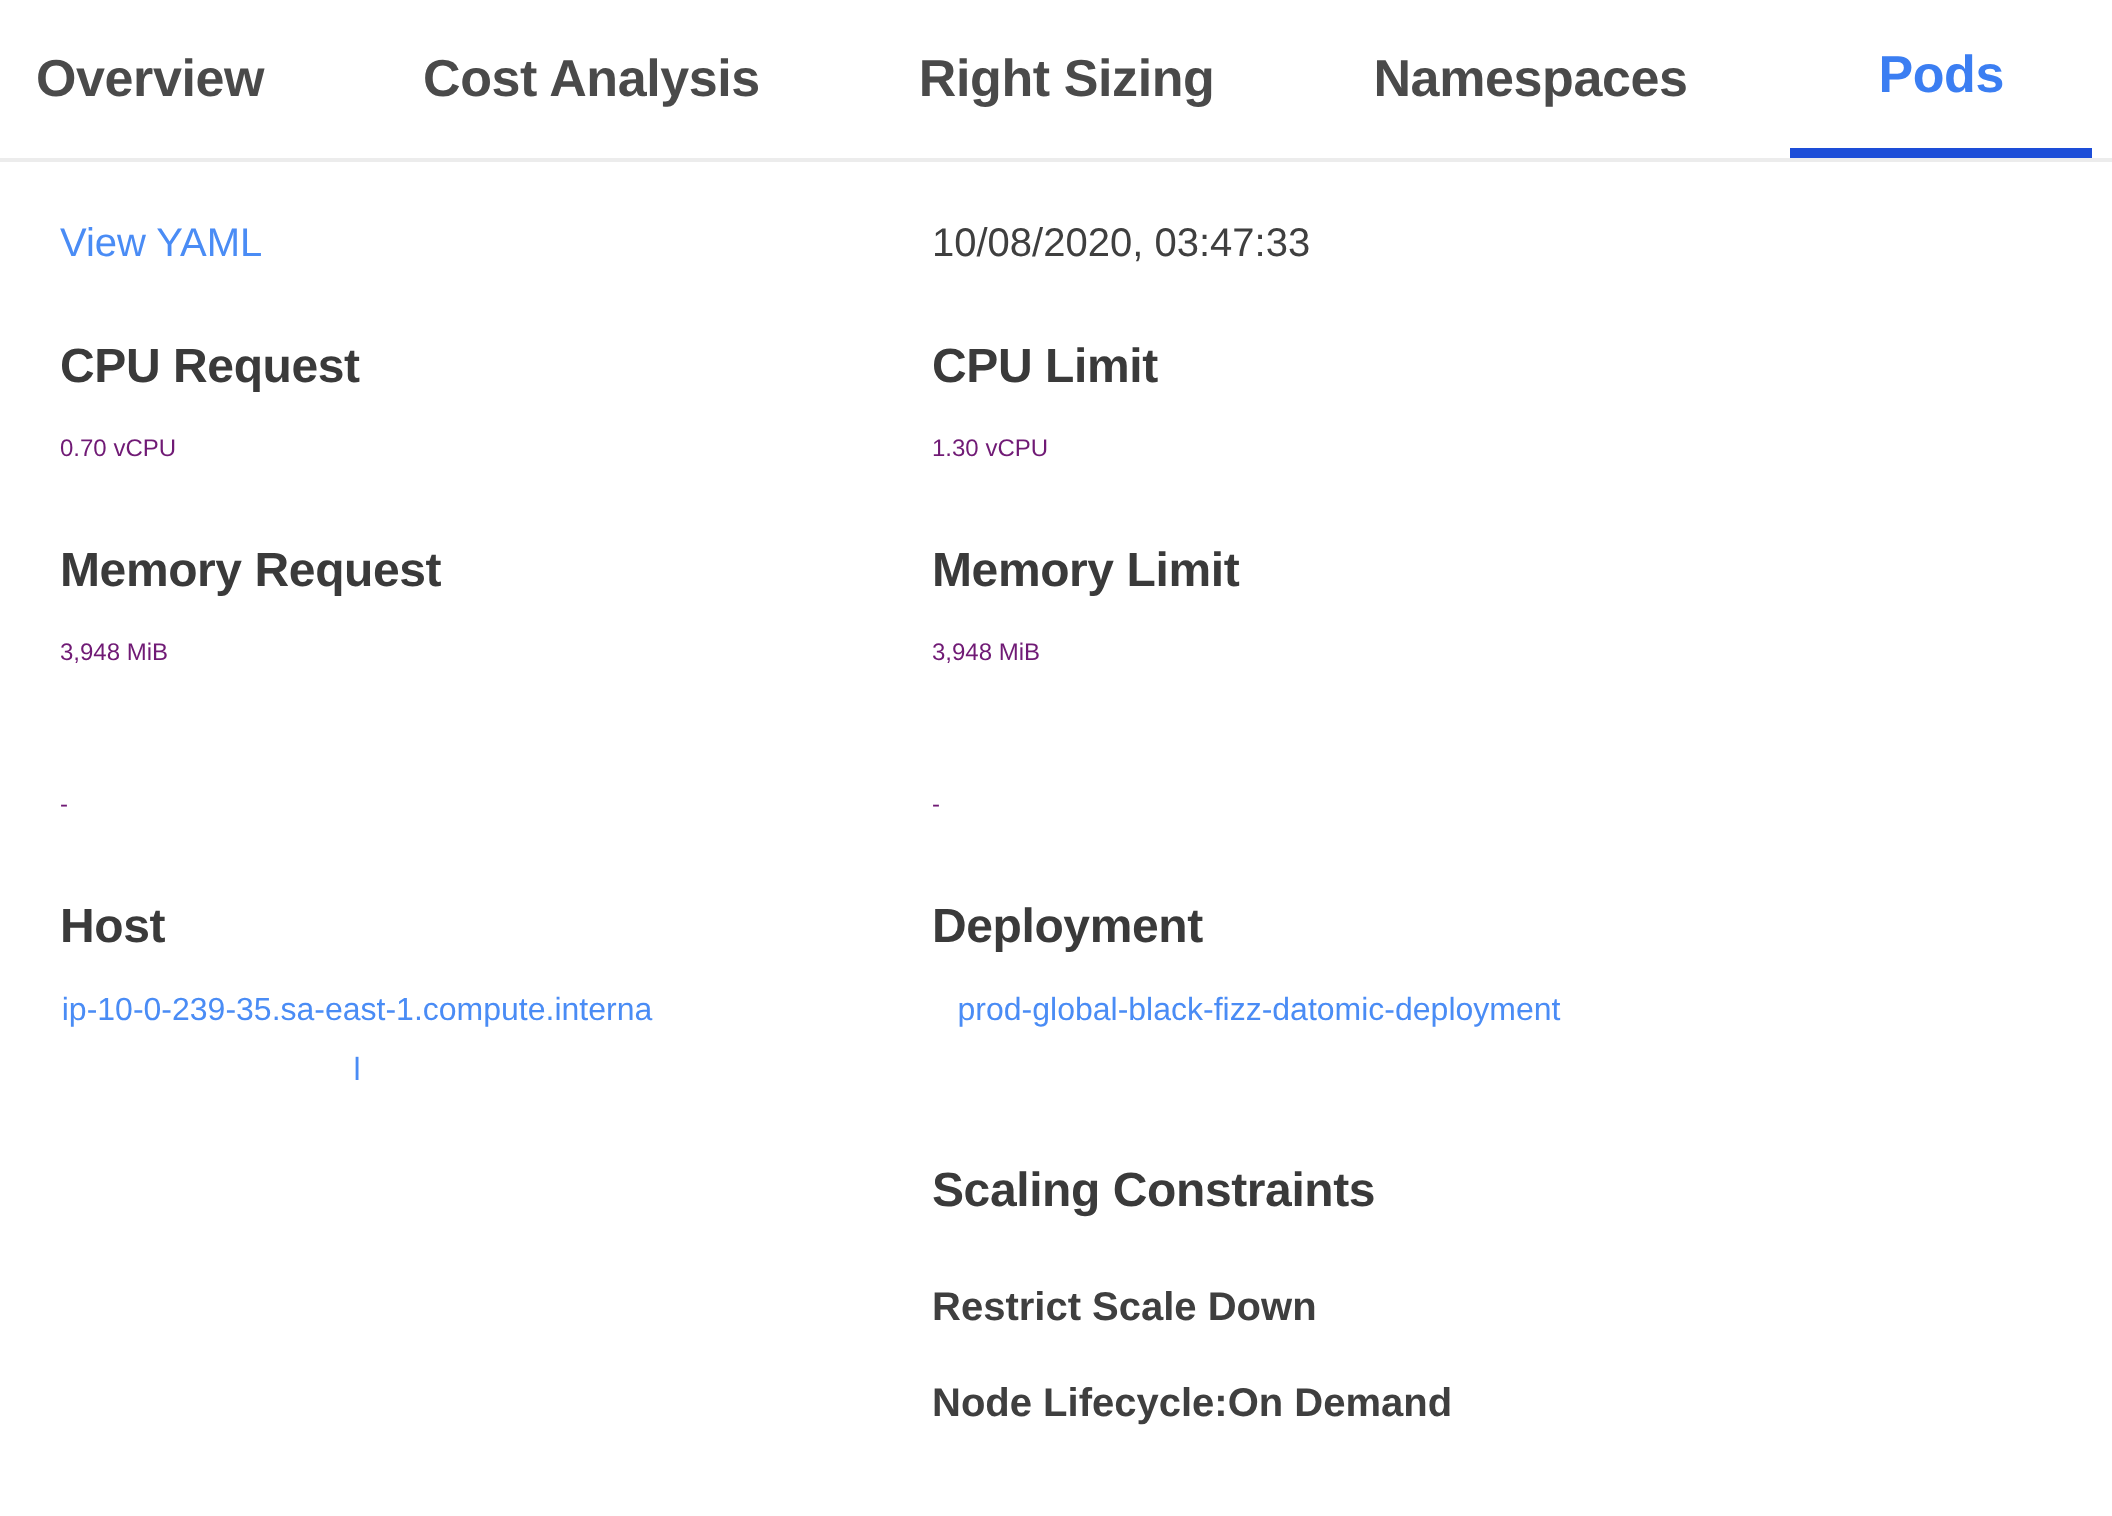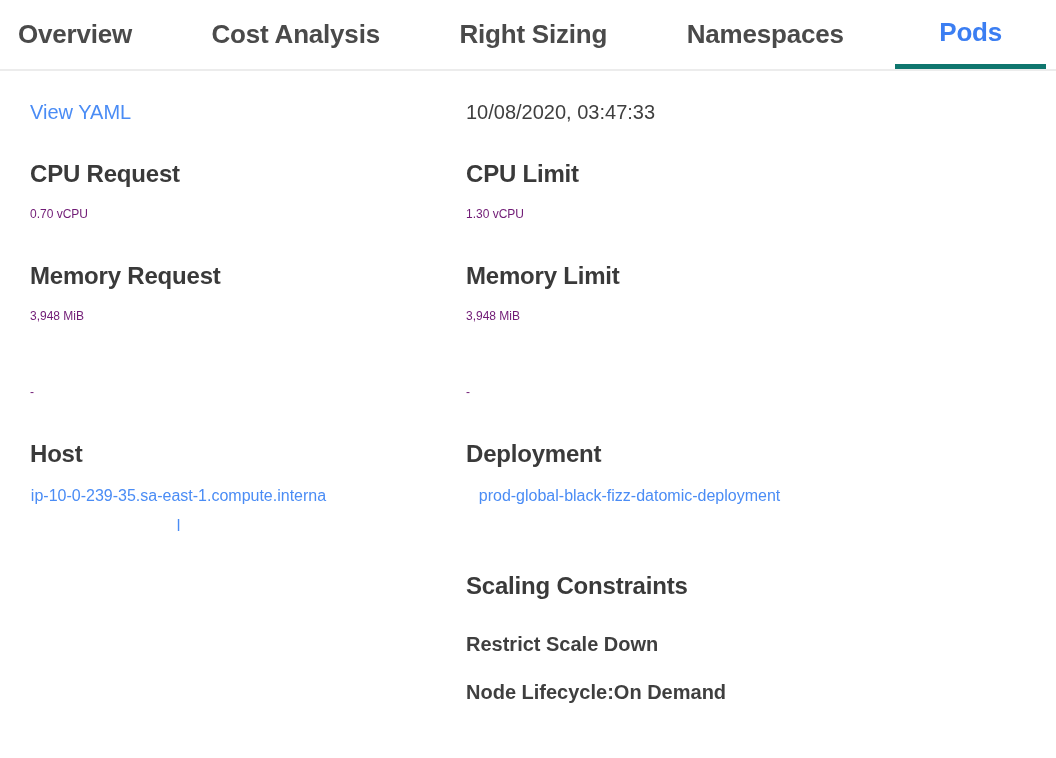--- a/index.html
+++ b/index.html
@@ -8,40 +8,40 @@
     background: #ffffff;
     font-family: "Liberation Sans", sans-serif;
     color: #3f3f3f;
   }
 
   
   .tabbar {
     display: flex;
     justify-content: space-between;
     align-items: stretch;
-    height: 71px;
+    height: 81px;
     border-bottom: 2px solid #ececec;
     padding-right: 10px;
     background: #ffffff;
   }
   .tab {
     display: flex;
     align-items: center;
     padding: 0 28px;
     font-size: 26px;
     font-weight: 600;
     color: #4a4a4a;
     cursor: pointer;
     white-space: nowrap;
     letter-spacing: -0.2px;
   }
   .tab:first-child { padding-left: 18px; }
   .tab.active {
     color: #3b7ef2;
-    border-bottom: 5px solid #0f766e;
+    border-bottom: 5px solid #1d4ed8;
     padding: 0 44px;
   }
 
   
   .content {
     padding: 16px 30px 0 30px;
     margin-top: 12px;
   }
   .row {
     display: grid;

